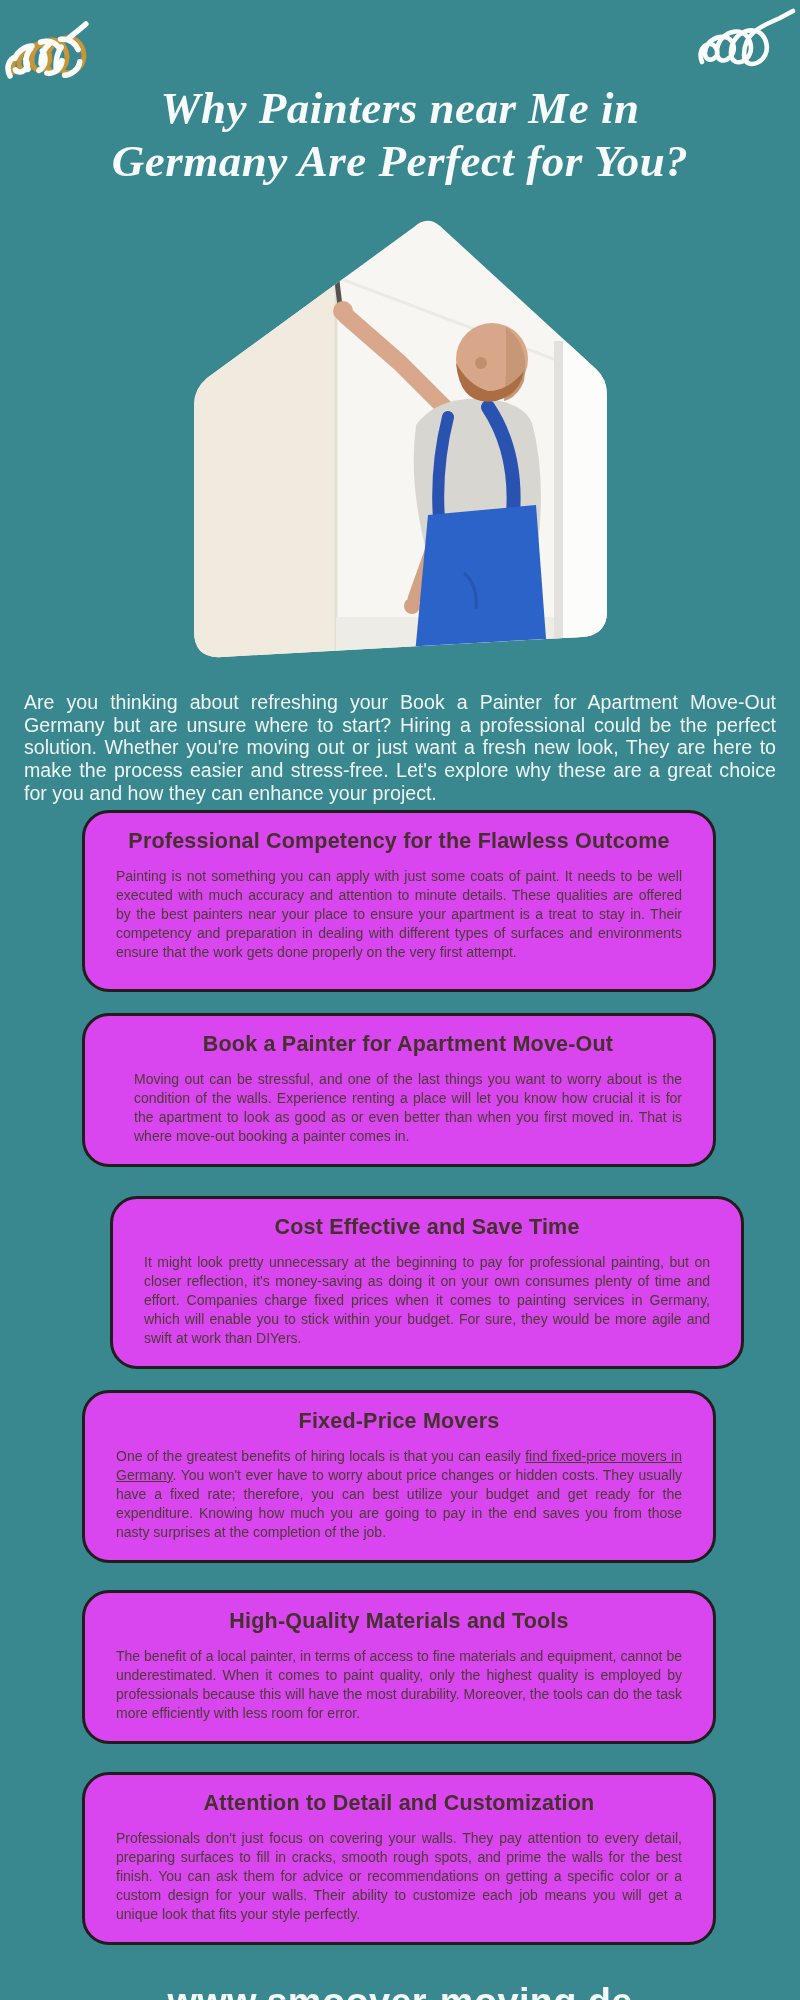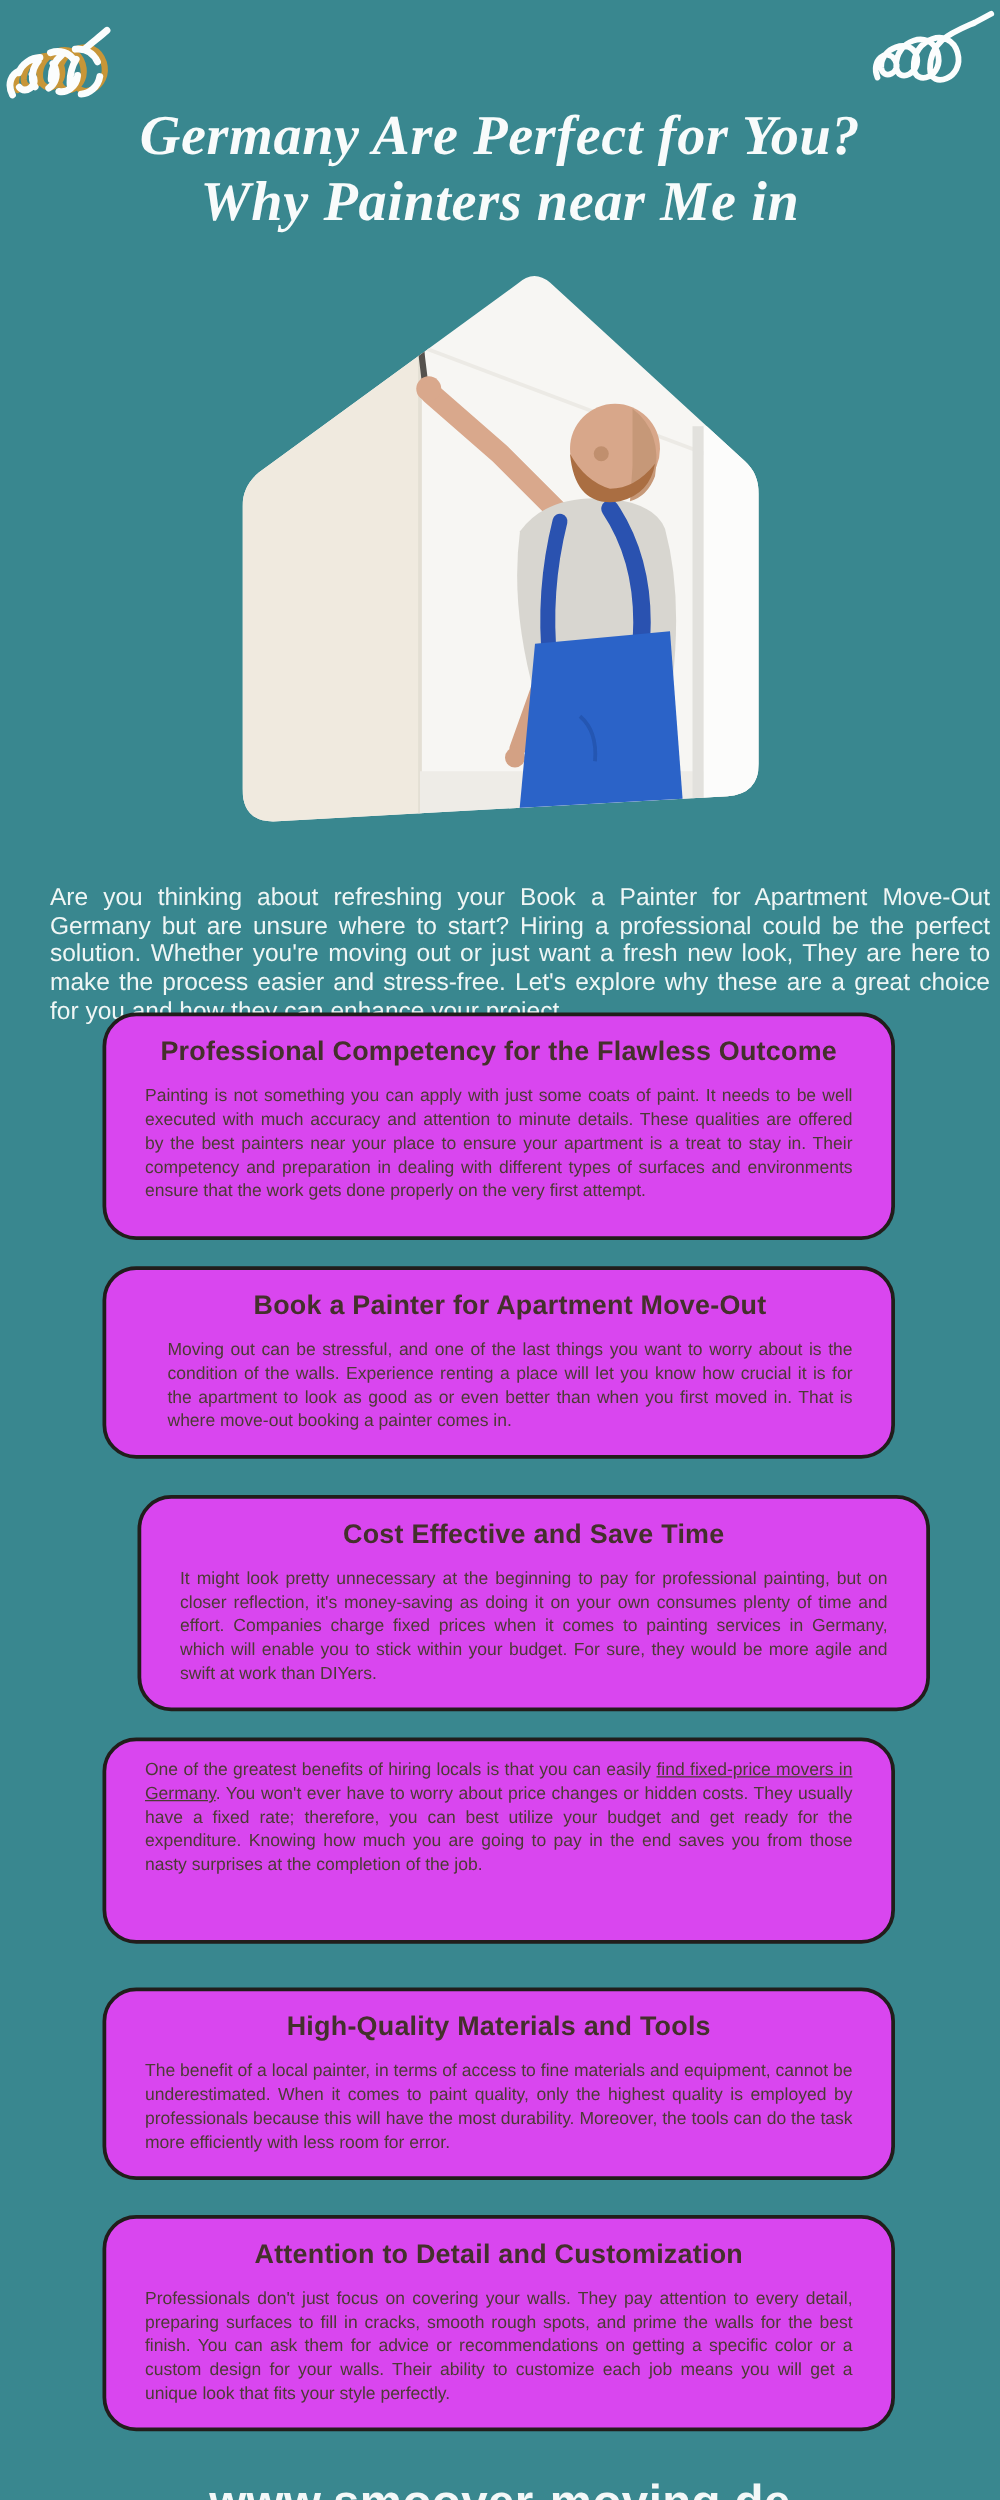--- a/index.html
+++ b/index.html
@@ -17,21 +17,21 @@
     position:absolute;top:82px;left:0;width:100%;margin:0;
     text-align:center;font-family:"Liberation Serif",serif;
     font-style:italic;font-weight:bold;font-size:45px;line-height:53px;
     color:#F8FBFB;letter-spacing:0.5px;
   }
   .tline{display:block;}
   
   .hero{position:absolute;left:188px;top:213px;width:424px;height:452px;}
   
   .intro{
-    position:absolute;top:691px;left:24px;width:752px;margin:16px;
+    position:absolute;top:691px;left:24px;width:752px;margin:0;
     color:#EFF6F5;font-size:19.6px;line-height:22.7px;
     text-align:justify;text-justify:inter-word;
   }
   
   .card{
     position:absolute;left:82px;width:634px;box-sizing:border-box;
     background:#d946ef;border:3px solid #211D1B;border-radius:27px;
   }
   .card-title{
     margin:16px 22px 0;text-align:center;
@@ -62,22 +62,22 @@
   <svg class="sq sq-left" viewBox="0 0 90 82" aria-hidden="true">
     <path d="M10 60 C 4 44 22 34 27 45 C 32 56 16 63 15 52 C 14 34 40 25 45 41 C 50 57 30 65 28 50 C 26 29 56 19 62 39 C 68 59 44 68 43 51 C 42 26 72 16 79 38 C 85 58 58 70 56 52" fill="none" stroke="#C89638" stroke-width="5" stroke-linecap="round"></path>
     <path d="M6 64 C -2 48 16 38 22 48 C 28 58 12 66 10 54 C 8 36 34 26 40 42 C 46 58 24 68 22 52 C 20 30 50 20 57 40 C 64 60 38 70 37 52 C 36 26 68 18 75 40 C 82 62 52 72 52 54 C 52 30 70 24 84 10" fill="none" stroke="#FBFDFD" stroke-width="5.5" stroke-linecap="round" stroke-dasharray="22 12"></path>
   </svg>
 
   <svg class="sq sq-right" viewBox="0 0 102 74" aria-hidden="true">
     <path d="M6 56 C 0 42 14 32 20 42 C 26 52 10 59 9 48 C 8 32 32 24 37 38 C 42 52 22 62 21 47 C 20 26 48 17 54 36 C 60 55 36 64 35 48 C 34 24 64 15 70 36 C 76 57 48 66 48 49 C 48 26 66 20 84 12 L 97 5" fill="none" stroke="#FBFDFD" stroke-width="4.6" stroke-linecap="round"></path>
   </svg>
 
   <h1 class="title">
+    <span class="tline">Why Painters near Me in</span>
     <span class="tline">Germany Are Perfect for You?</span>
-    <span class="tline">Why Painters near Me in</span>
   </h1>
 
   <div class="hero">
     <svg width="424" height="452" viewBox="0 0 424 452" aria-hidden="true">
       <defs>
         <clipPath id="houseClip">
           <path d="M226 14 Q 239 2 252 13 L 408 156 Q 419 166 419 182 L 419 398 Q 419 422 394 424 L 34 444 Q 6 446 6 418 L 6 192 Q 6 176 19 165 Z"></path>
         </clipPath>
       </defs>
       <g clip-path="url(#houseClip)">
@@ -128,20 +128,21 @@
     <h2 class="card-title">Book a Painter for Apartment Move-Out</h2>
     <p class="card-body">Moving out can be stressful, and one of the last things you want to worry about is the condition of the walls. Experience renting a place will let you know how crucial it is for the apartment to look as good as or even better than when you first moved in. That is where move-out booking a painter comes in.</p>
   </section>
 
   <section class="card card-3">
     <h2 class="card-title">Cost Effective and Save Time</h2>
     <p class="card-body">It might look pretty unnecessary at the beginning to pay for professional painting, but on closer reflection, it's money-saving as doing it on your own consumes plenty of time and effort. Companies charge fixed prices when it comes to painting services in Germany, which will enable you to stick within your budget. For sure, they would be more agile and swift at work than DIYers.</p>
   </section>
 
   <section class="card card-4">
+    <h2 class="card-title">Fixed-Price Movers</h2>
     <p class="card-body"><span>One of the greatest benefits of hiring locals is that you can easily </span><a class="inline-link" href="#">find fixed-price movers in Germany</a><span>. You won't ever have to worry about price changes or hidden costs. They usually have a fixed rate; therefore, you can best utilize your budget and get ready for the expenditure. Knowing how much you are going to pay in the end saves you from those nasty surprises at the completion of the job.</span></p>
   </section>
 
   <section class="card card-5">
     <h2 class="card-title">High-Quality Materials and Tools</h2>
     <p class="card-body">The benefit of a local painter, in terms of access to fine materials and equipment, cannot be underestimated. When it comes to paint quality, only the highest quality is employed by professionals because this will have the most durability. Moreover, the tools can do the task more efficiently with less room for error.</p>
   </section>
 
   <section class="card card-6">
     <h2 class="card-title">Attention to Detail and Customization</h2>

